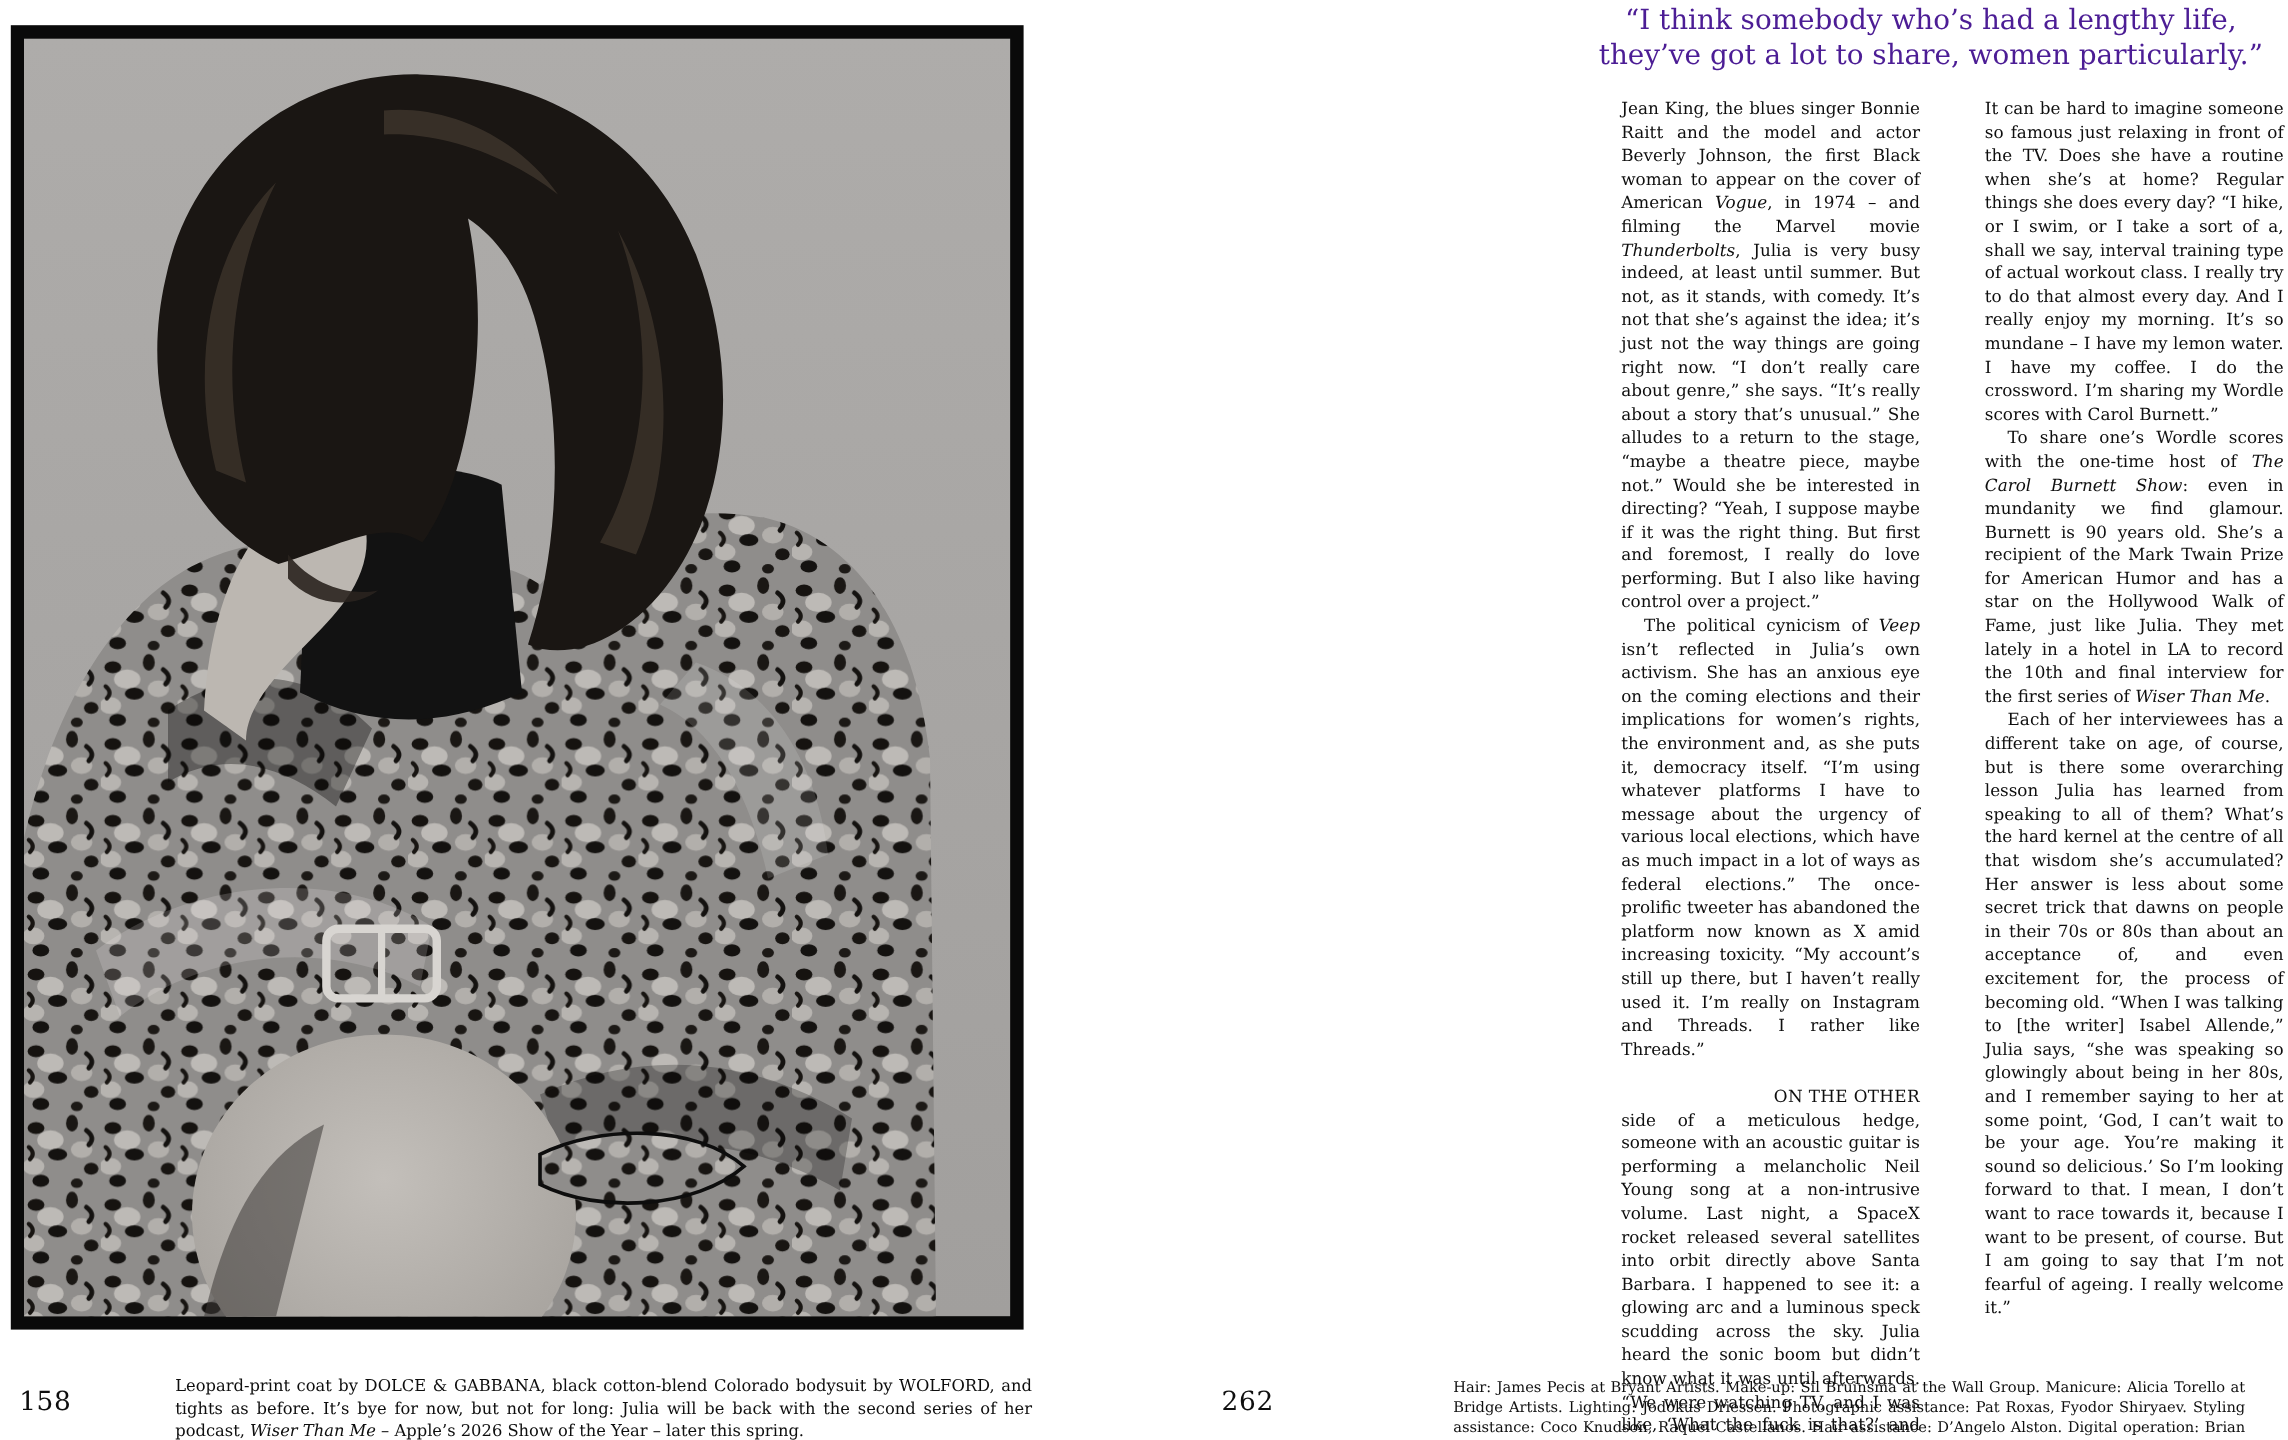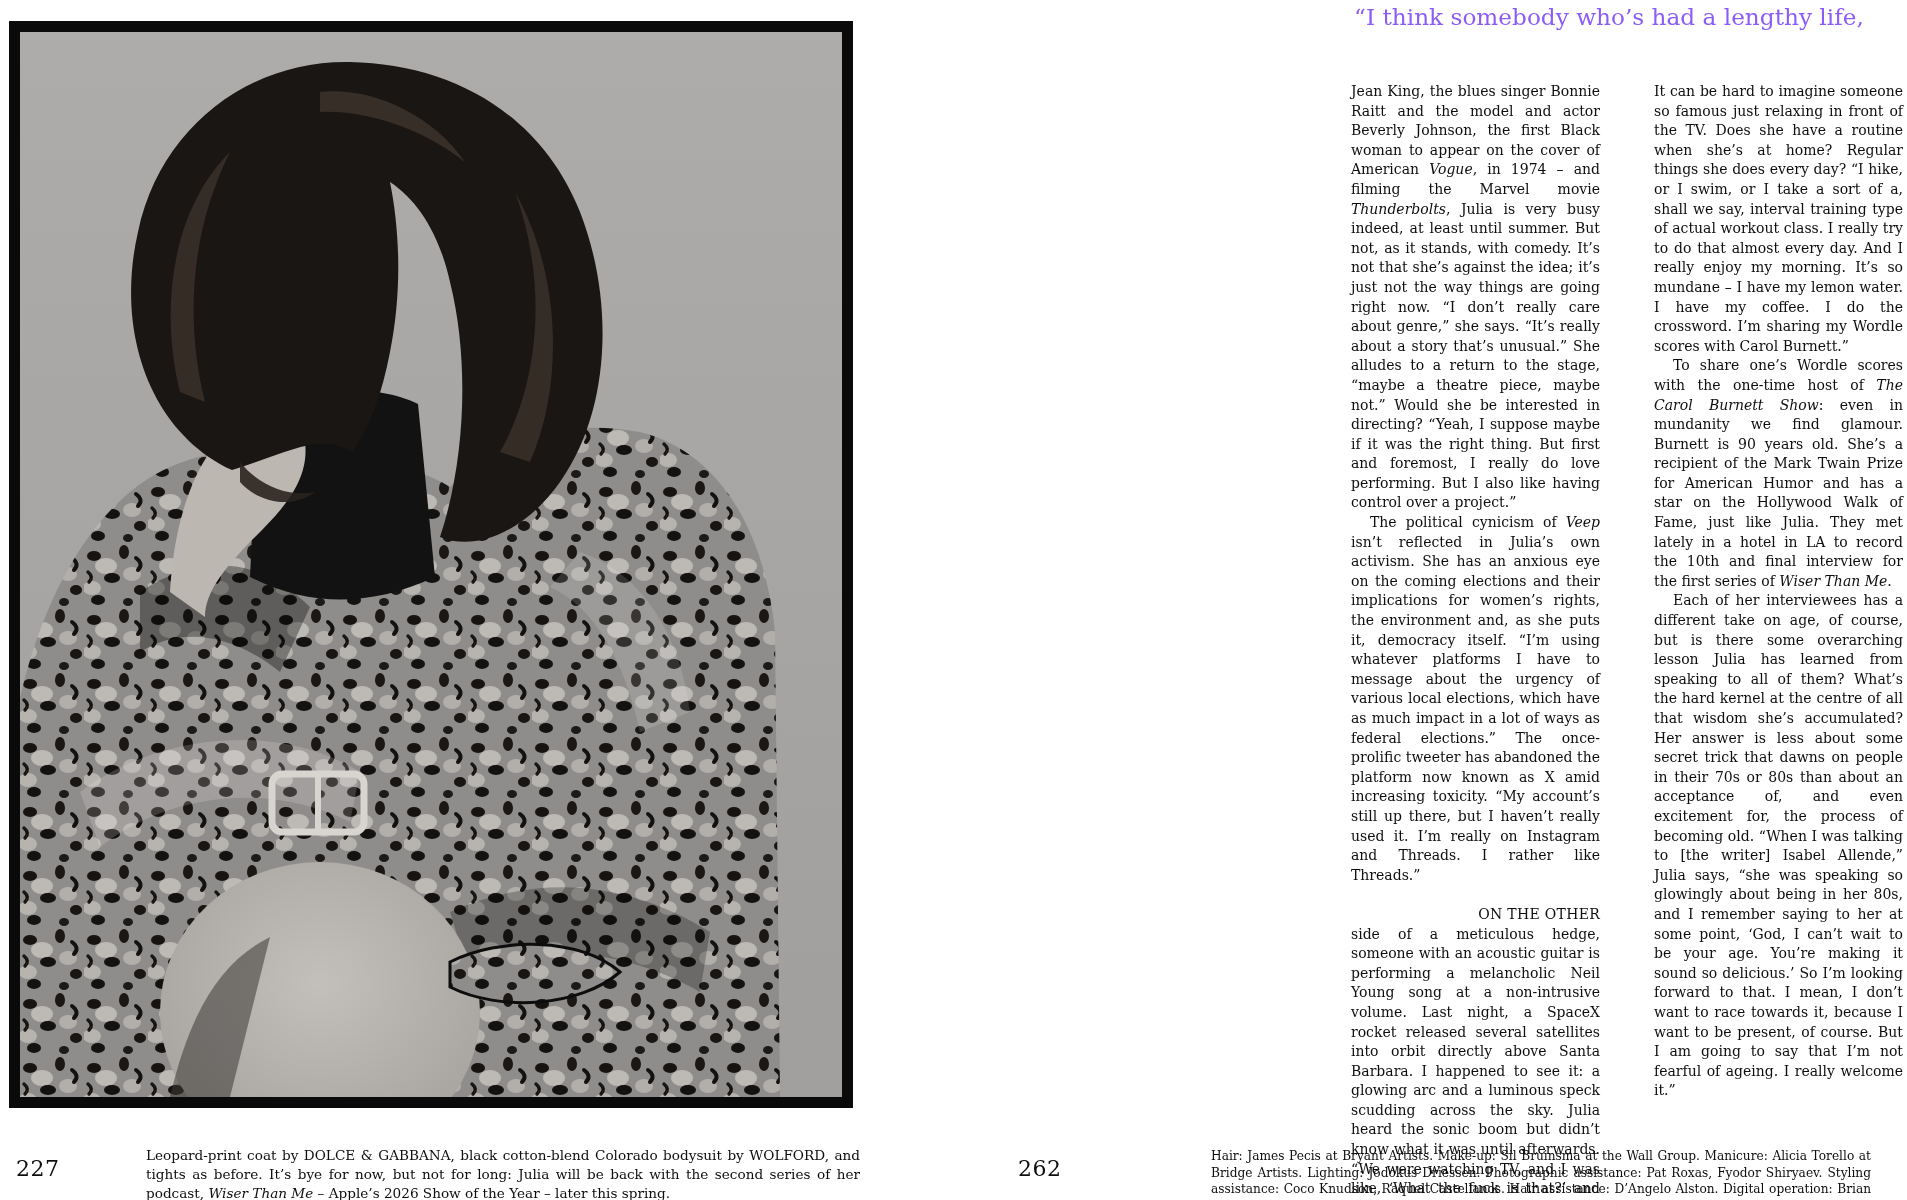--- a/index.html
+++ b/index.html
@@ -29,21 +29,21 @@
     position:absolute;
     font-size:22px;letter-spacing:.5px;
   }
   .folio-left{left:16px;top:1156px;}
   .folio-right{left:1018px;top:1156px;}
   
   .pull-quote{
     position:absolute;left:1322px;top:3px;width:574px;
     font-size:23.2px;line-height:28.6px;
     text-align:center;
-    color:#8b5cf6;
+    color:#4c1d95;
   }
   .article-col{
     position:absolute;top:82px;width:249px;
     font-size:14px;line-height:19.6px;
     text-align:justify;
   }
   .col-1{left:1351px;}
   .col-2{left:1622px;margin-left:32px;}
   .article-col p{margin:0;}
   .article-col p.indent{text-indent:19px;}
@@ -128,24 +128,25 @@
                C 300 400 270 420 212 438 Z" fill="#1a1613"></path>
       <path d="M160 360 C 140 280 150 180 210 120 C 170 200 165 290 185 370 Z" fill="#3c332b" opacity="0.8"></path>
       <path d="M480 420 C 520 350 528 250 495 160 C 540 240 545 350 510 430 Z" fill="#3c332b" opacity="0.8"></path>
       <path d="M300 60 C 350 55 410 80 445 130 C 400 95 345 78 300 80 Z" fill="#453b31" opacity="0.7"></path>
       <path d="M220 430 C 240 455 270 465 295 460 C 270 478 238 470 220 450 Z" fill="#2a241f" opacity="0.9"></path>
     </svg>
   </div>
 
   <div class="caption"><span>Leopard-print coat by DOLCE &amp; GABBANA, black cotton-blend Colorado bodysuit by WOLFORD, and tights as before. It’s bye for now, but not for long: Julia will be back with the second series of her podcast, </span><i>Wiser Than Me</i><span> – Apple’s 2026 Show of the Year – later this spring.</span></div>
 
-  <div class="folio folio-left">227</div>
+  <div class="folio folio-left">158</div>
 
   <div class="pull-quote">
     <div>“I think somebody who’s had a lengthy life,</div>
+    <div>they’ve got a lot to share, women particularly.”</div>
   </div>
 
   <div class="article-col col-1">
       <p><span>Jean King, the blues singer Bonnie Raitt and the model and actor Beverly Johnson, the first Black woman to appear on the cover of American </span><i>Vogue</i><span>, in 1974 – and filming the Marvel movie </span><i>Thunderbolts</i><span>, Julia is very busy indeed, at least until summer. But not, as it stands, with comedy. It’s not that she’s against the idea; it’s just not the way things are going right now. “I don’t really care about genre,” she says. “It’s really about a story that’s unusual.” She alludes to a return to the stage, “maybe a theatre piece, maybe not.” Would she be interested in directing? “Yeah, I suppose maybe if it was the right thing. But first and foremost, I really do love performing. But I also like having control over a project.”</span></p>
       <p class="indent"><span>The political cynicism of </span><i>Veep</i><span> isn’t reflected in Julia’s own activism. She has an anxious eye on the coming elections and their implications for women’s rights, the environment and, as she puts it, democracy itself. “I’m using whatever platforms I have to message about the urgency of various local elections, which have as much impact in a lot of ways as federal elections.” The once-prolific tweeter has abandoned the platform now known as X amid increasing toxicity. “My account’s still up there, but I haven’t really used it. I’m really on Instagram and Threads. I rather like Threads.”</span></p>
       <div class="subhead">ON THE OTHER</div>
       <p><span>side of a meticulous hedge, someone with an acoustic guitar is performing a melancholic Neil Young song at a non-intrusive volume. Last night, a SpaceX rocket released several satellites into orbit directly above Santa Barbara. I happened to see it: a glowing arc and a luminous speck scudding across the sky. Julia heard the sonic boom but didn’t know what it was until afterwards. “We were watching TV, and I was like, ‘What the fuck is that?’ and we went running outside. We put it together then.”</span></p>
     </div>
   <div class="article-col col-2">
       <p><span>It can be hard to imagine someone so famous just relaxing in front of the TV. Does she have a routine when she’s at home? Regular things she does every day? “I hike, or I swim, or I take a sort of a, shall we say, interval training type of actual workout class. I really try to do that almost every day. And I really enjoy my morning. It’s so mundane – I have my lemon water. I have my coffee. I do the crossword. I’m sharing my Wordle scores with Carol Burnett.”</span></p>

